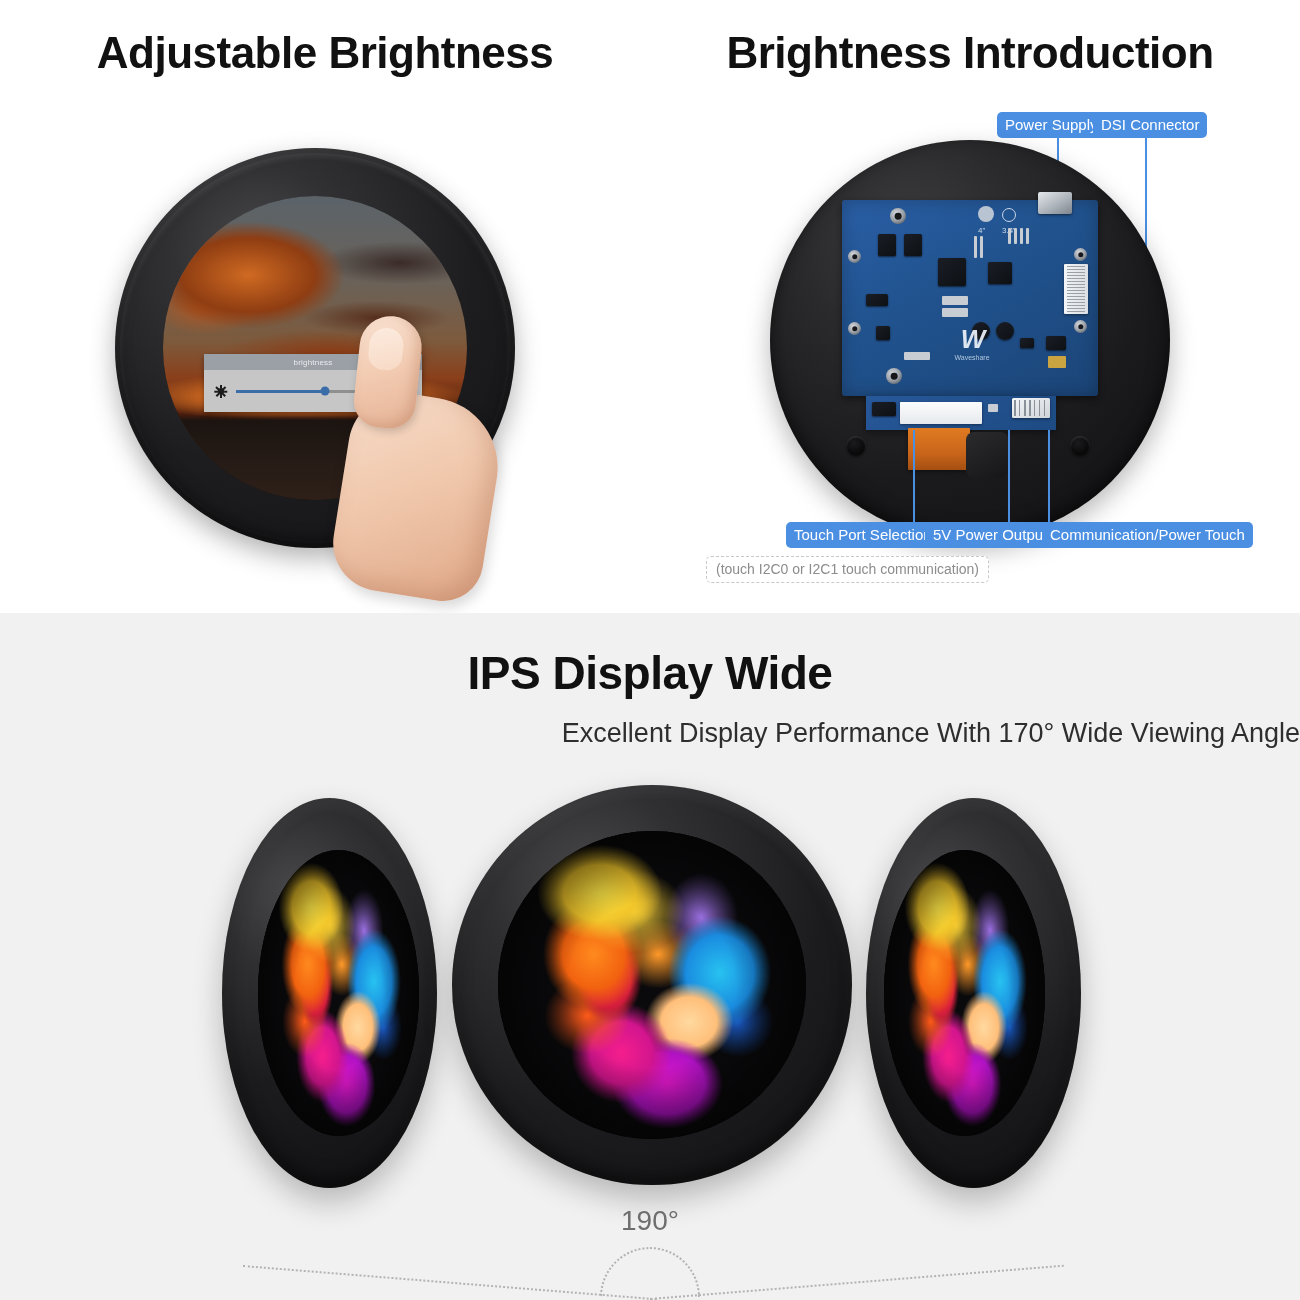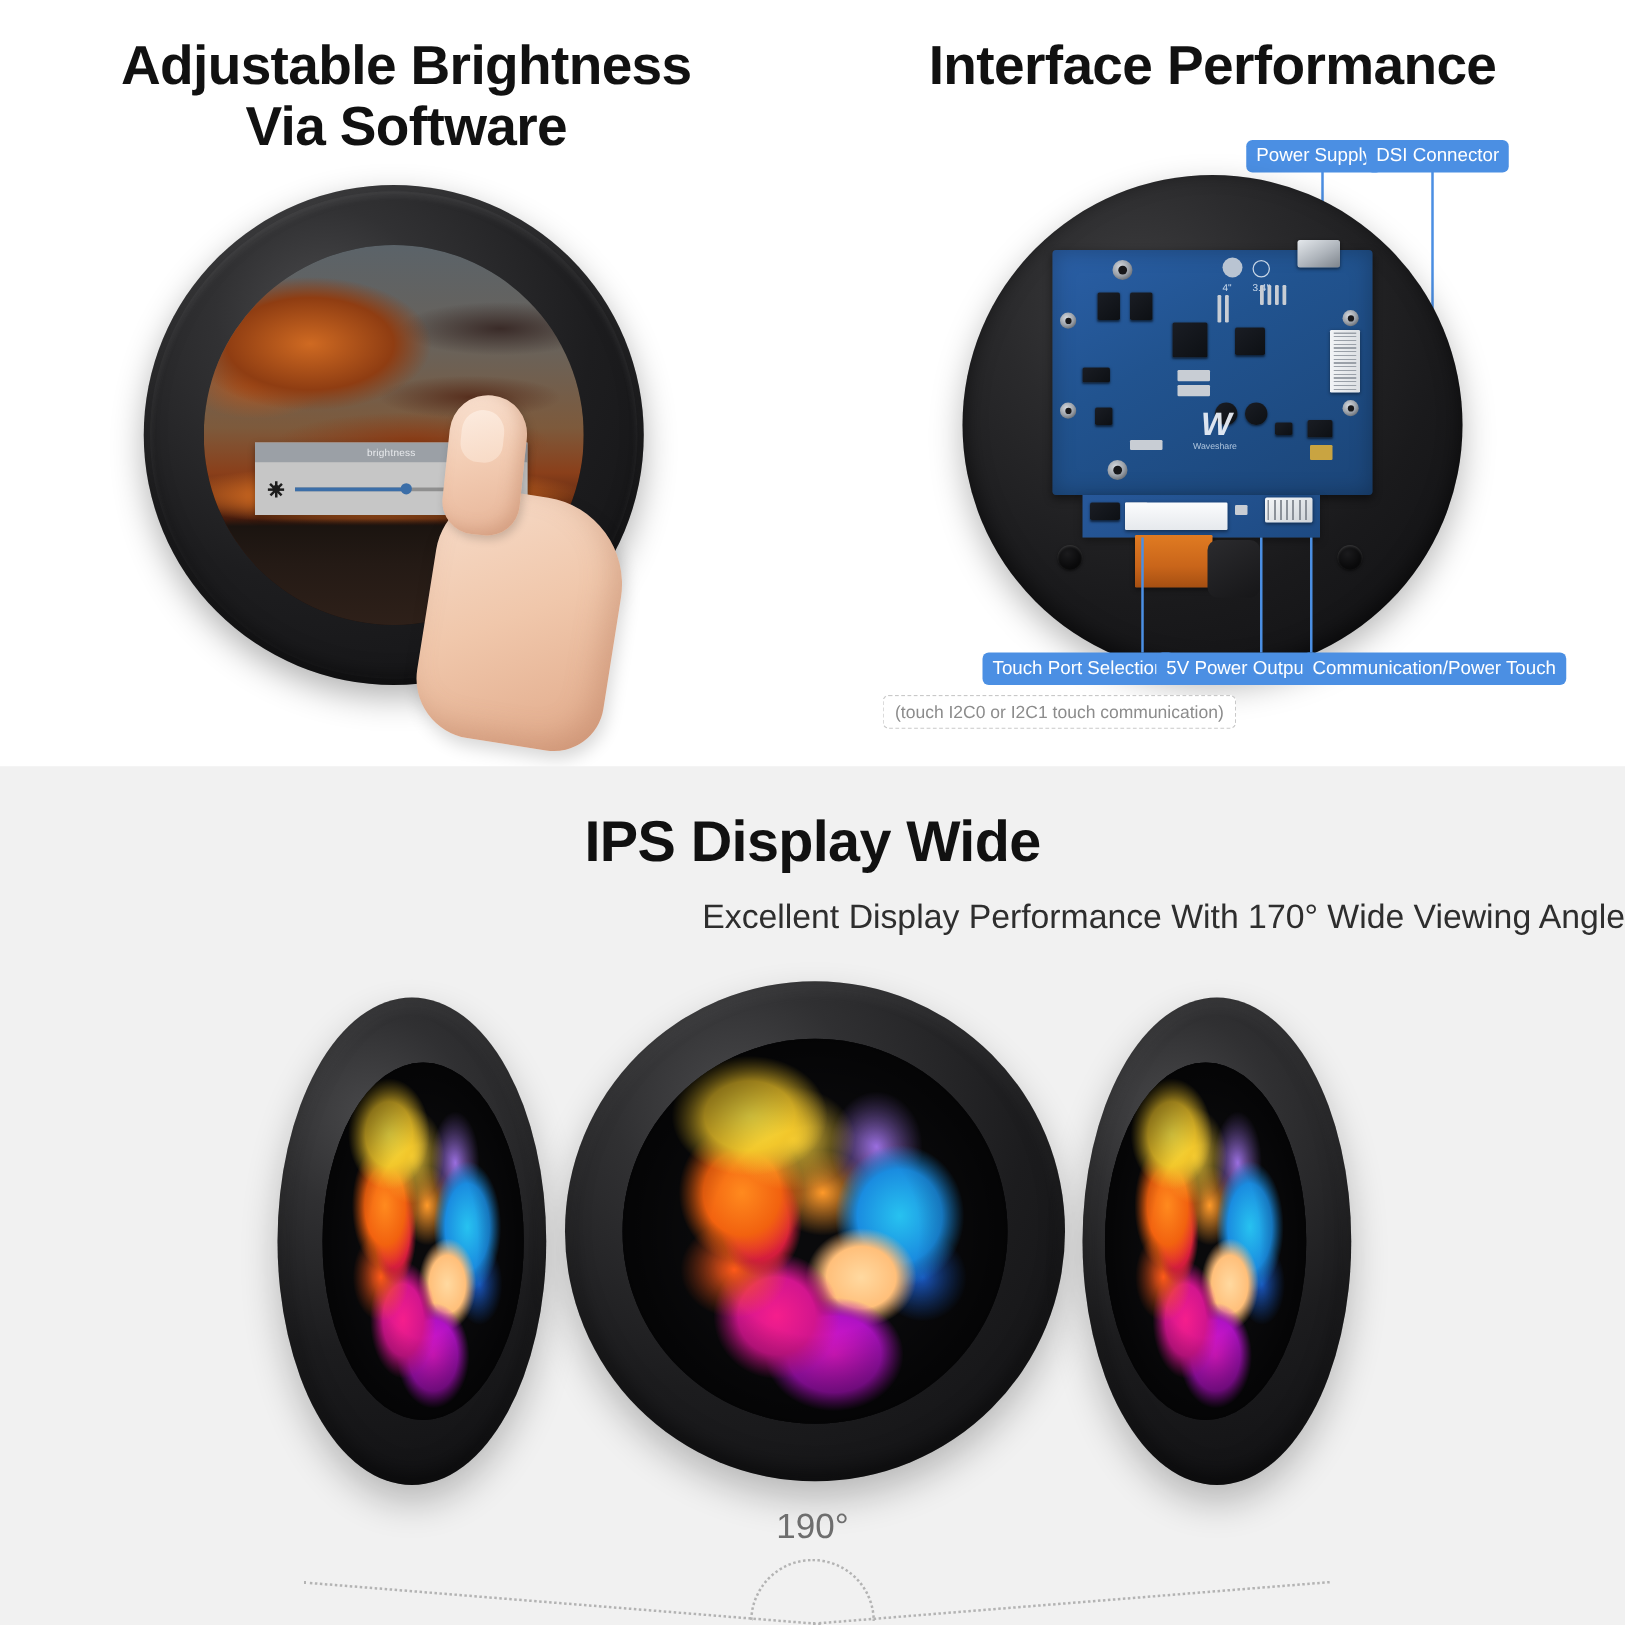--- a/index.html
+++ b/index.html
@@ -324,21 +324,20 @@
 </style>
 </head>
 <body>
 
 <div class="page">
 
   <div class="top-section">
 
     <div class="panel-title" id="title-brightness">
       <div>Adjustable Brightness</div>
-      <div>Via Software</div>
     </div>
 
     <div class="display-left-wrap">
       <div class="bezel"></div>
       <div class="screen">
         <div class="sunset"></div>
 
         <div class="dialog">
           <div class="dialog-titlebar">
             <span class="dialog-title">brightness</span>
@@ -373,21 +372,21 @@
         </div>
       </div>
 
       <div class="finger">
         <div class="hand"></div>
         <div class="tip"></div>
         <div class="nail"></div>
       </div>
     </div>
 
-    <div class="panel-title" id="title-interface">Interface Performance</div>
+    <div class="panel-title" id="title-interface">Brightness Introduction</div>
 
     <div class="callout" style="left:997px; top:112px;">Power Supply</div>
     <div class="callout" style="left:1093px; top:112px;">DSI Connector</div>
     <div class="callout-line" style="left:1057px; top:137px; height:117px;"></div>
     <div class="callout-line" style="left:1145px; top:137px; height:190px;"></div>
     <div class="callout-line" style="left:1090px; top:326px; width:57px; height:2px;"></div>
 
     <div class="module-wrap">
       <div class="module-body"></div>
 

